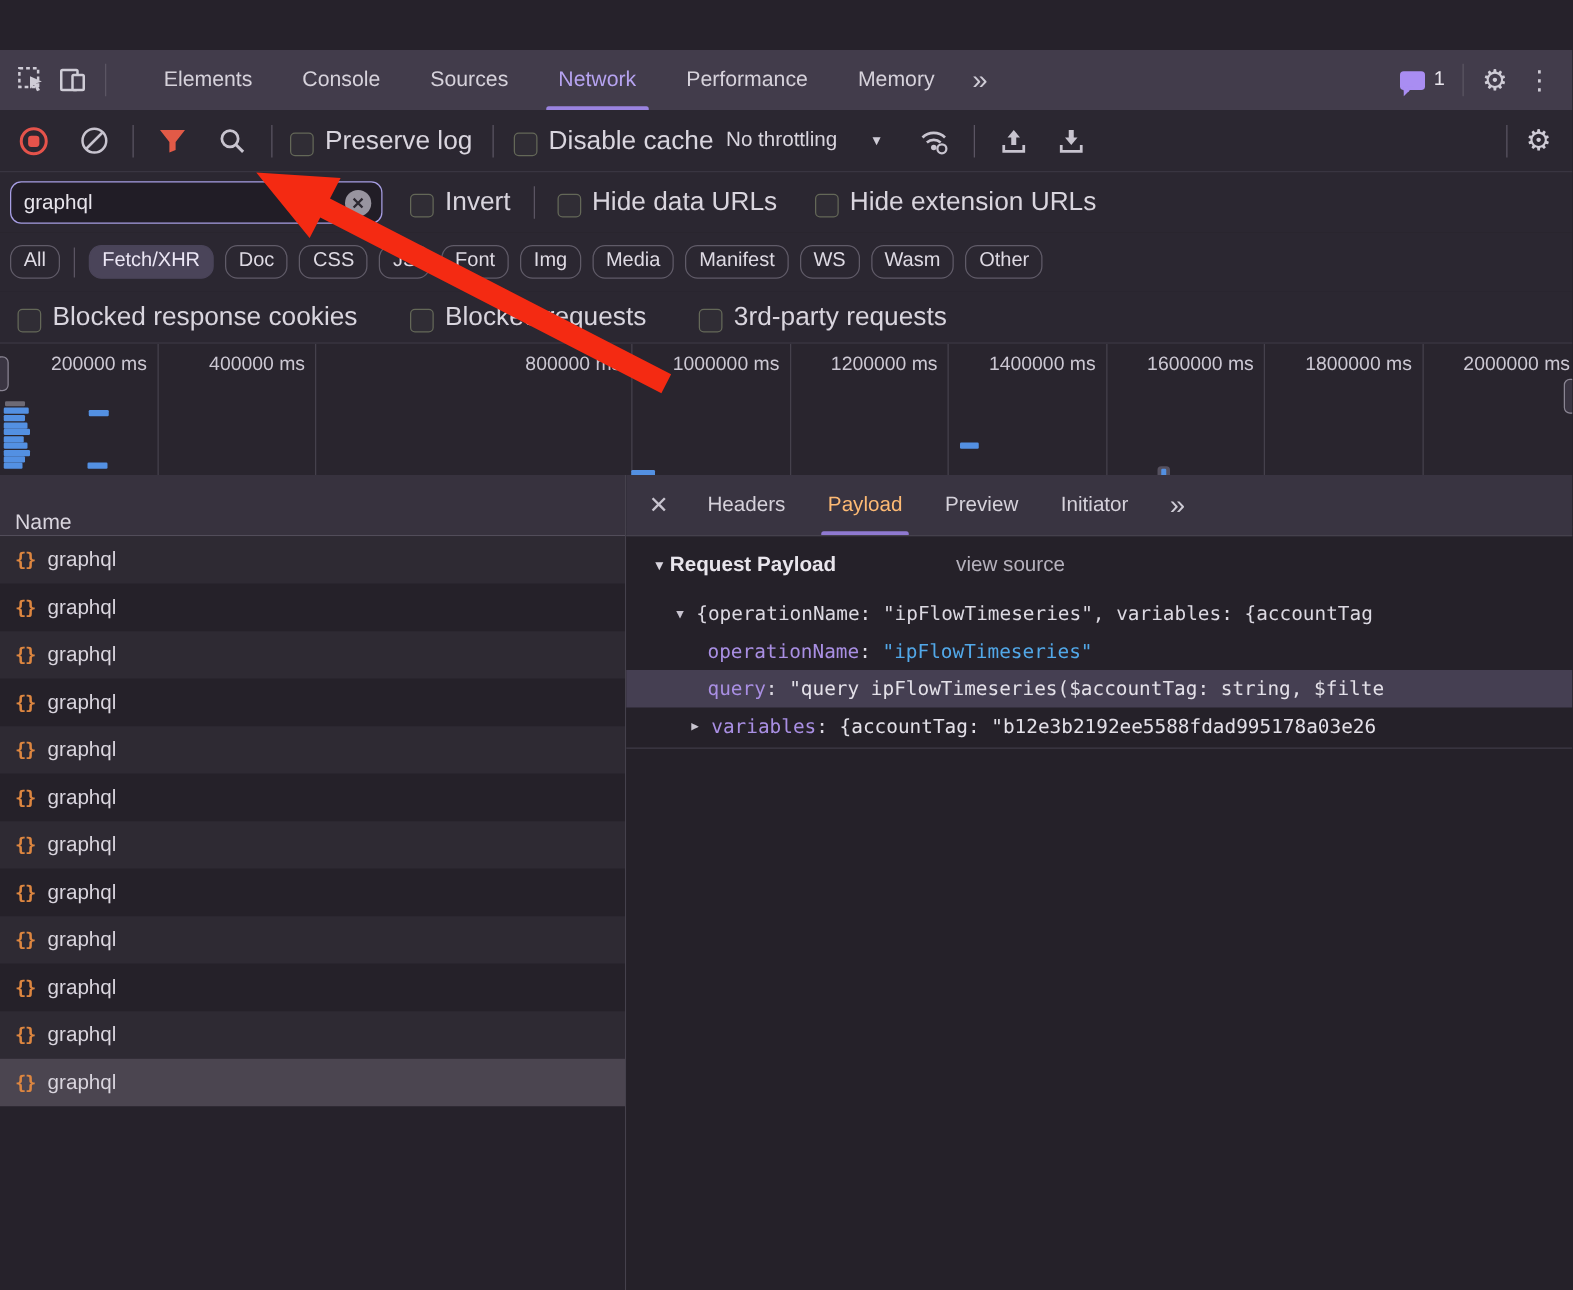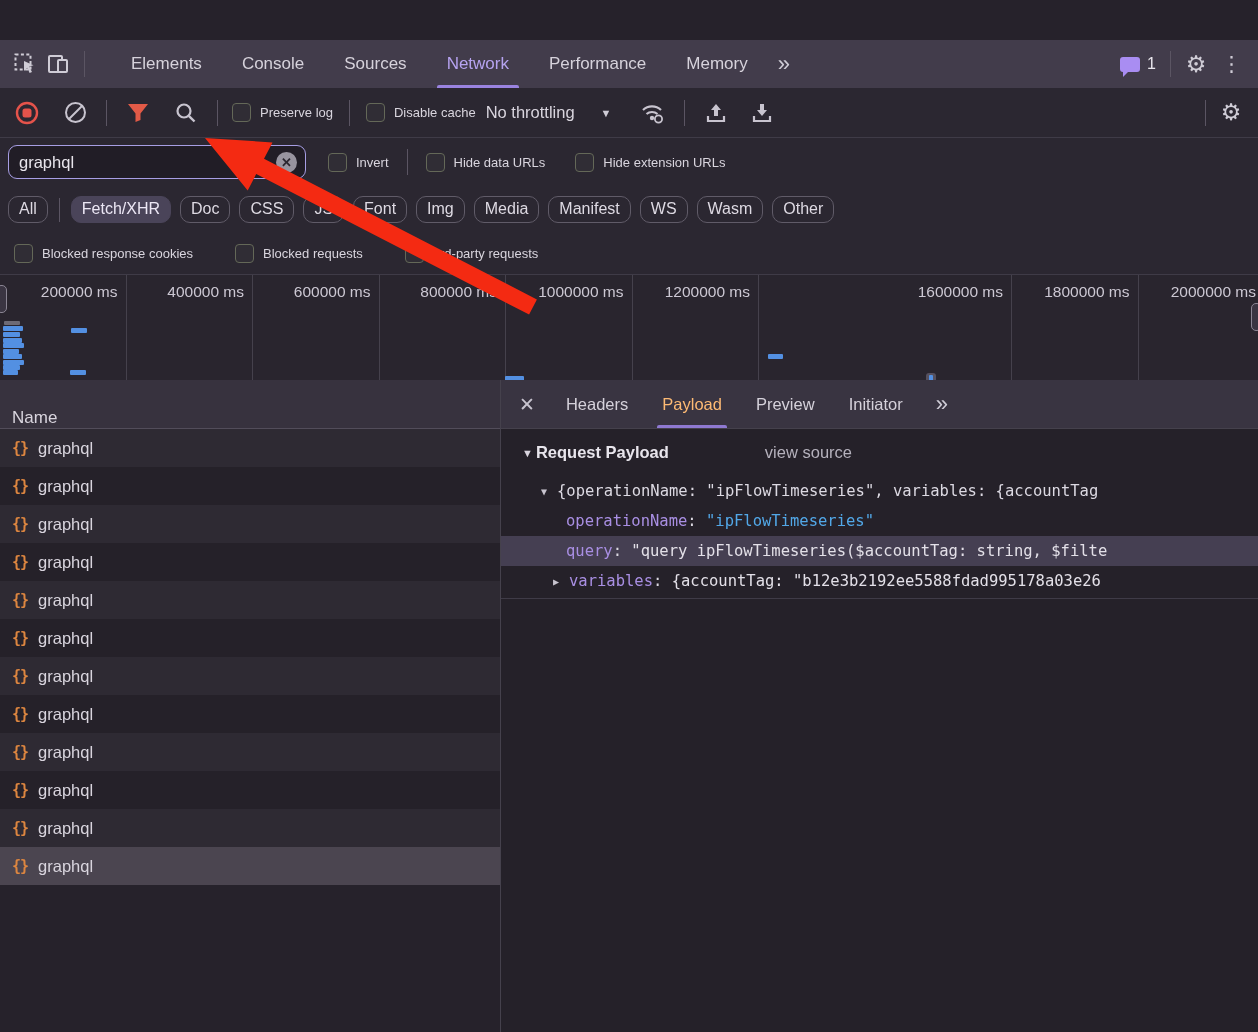--- a/index.html
+++ b/index.html
@@ -19,21 +19,21 @@
   .tab.active::after{content:"";position:absolute;left:10px;right:10px;bottom:0;height:3px;background:#9a83e0;border-radius:2px 2px 0 0;}
   .chev{color:#cfccd6;font-size:22px;letter-spacing:-2px;padding:0 10px;}
   .topbar .spacer{flex:1;}
   .issues{display:flex;align-items:center;gap:7px;color:#e8e5ec;font-size:16px;padding:0 6px;}
   .bubble{width:20px;height:15px;background:#a98df2;border-radius:3px;position:relative;}
   .bubble::after{content:"";position:absolute;left:3px;bottom:-5px;border:4px solid transparent;border-top-color:#a98df2;border-left-color:#a98df2;}
   .gear{font-size:23px;color:#cfccd6;line-height:1;}
   .kebab{font-size:21px;color:#cfccd6;padding:0 8px;}
   
   .nettoolbar{height:49px;background:#2b2731;border-bottom:1px solid #3f3b47;display:flex;align-items:center;padding:0 10px;}
-  .check{display:flex;align-items:center;gap:9px;font-size:13px;color:#d9d5de;white-space:nowrap;}
+  .check{display:flex;align-items:flex-end;gap:9px;font-size:21px;color:#d9d5de;white-space:nowrap;}
   .box{width:17px;height:17px;border:1.5px solid #646858;border-radius:4px;background:rgba(120,128,105,.08);flex:0 0 auto;}
   .throttle{display:flex;align-items:center;gap:26px;color:#d9d5de;font-size:16.5px;margin:0 10px;}
   .dd-caret{font-size:11px;color:#cfccd6;}
   
   .filterrow{height:48px;background:#2b2731;display:flex;align-items:center;padding:0 8px;}
   .filter-input{width:278px;height:32px;border:1.5px solid #a79ee4;border-radius:9px;background:#211d26;
     display:flex;align-items:center;padding:0 8px 0 10px;margin-right:22px;}
   .filter-input .val{flex:1;color:#e8e5ec;font-size:16.5px;}
   .clear-x{width:21px;height:21px;border-radius:50%;background:#98949f;color:#2b2730;font-size:13px;font-weight:bold;
     display:flex;align-items:center;justify-content:center;}
@@ -246,31 +246,31 @@
 
 <div class="timeline" id="timeline">
   <div class="tl-pill" style="left:-4px;top:10px;"></div>
   <div class="tl-pill" style="right:-4px;top:28px;"></div>
 <div class="tl-section" style="left: 0px; width: 126.5px;">
       <div class="tl-label">200000 ms</div>
     </div>
     <div class="tl-section" style="left: 126.5px; width: 126.5px;">
       <div class="tl-label">400000 ms</div>
     </div>
-    <div class="tl-section" style="left: 253px; width: 126.5px;">
-      <div class="tl-label">600000 ms</div>
-    </div>
     <div class="tl-section" style="left: 379.5px; width: 126.5px;">
       <div class="tl-label">800000 ms</div>
     </div>
     <div class="tl-section" style="left: 506px; width: 126.5px;">
       <div class="tl-label">1000000 ms</div>
     </div>
     <div class="tl-section" style="left: 632.5px; width: 126.5px;">
       <div class="tl-label">1200000 ms</div>
+    </div>
+    <div class="tl-section" style="left: 759px; width: 126.5px;">
+      <div class="tl-label">1400000 ms</div>
     </div>
     <div class="tl-section" style="left: 885.5px; width: 126.5px;">
       <div class="tl-label">1600000 ms</div>
     </div>
     <div class="tl-section" style="left: 1012px; width: 126.5px;">
       <div class="tl-label">1800000 ms</div>
     </div>
     <div class="tl-section" style="left: 1138.5px; width: 126.5px;">
       <div class="tl-label">2000000 ms</div>
     </div>

